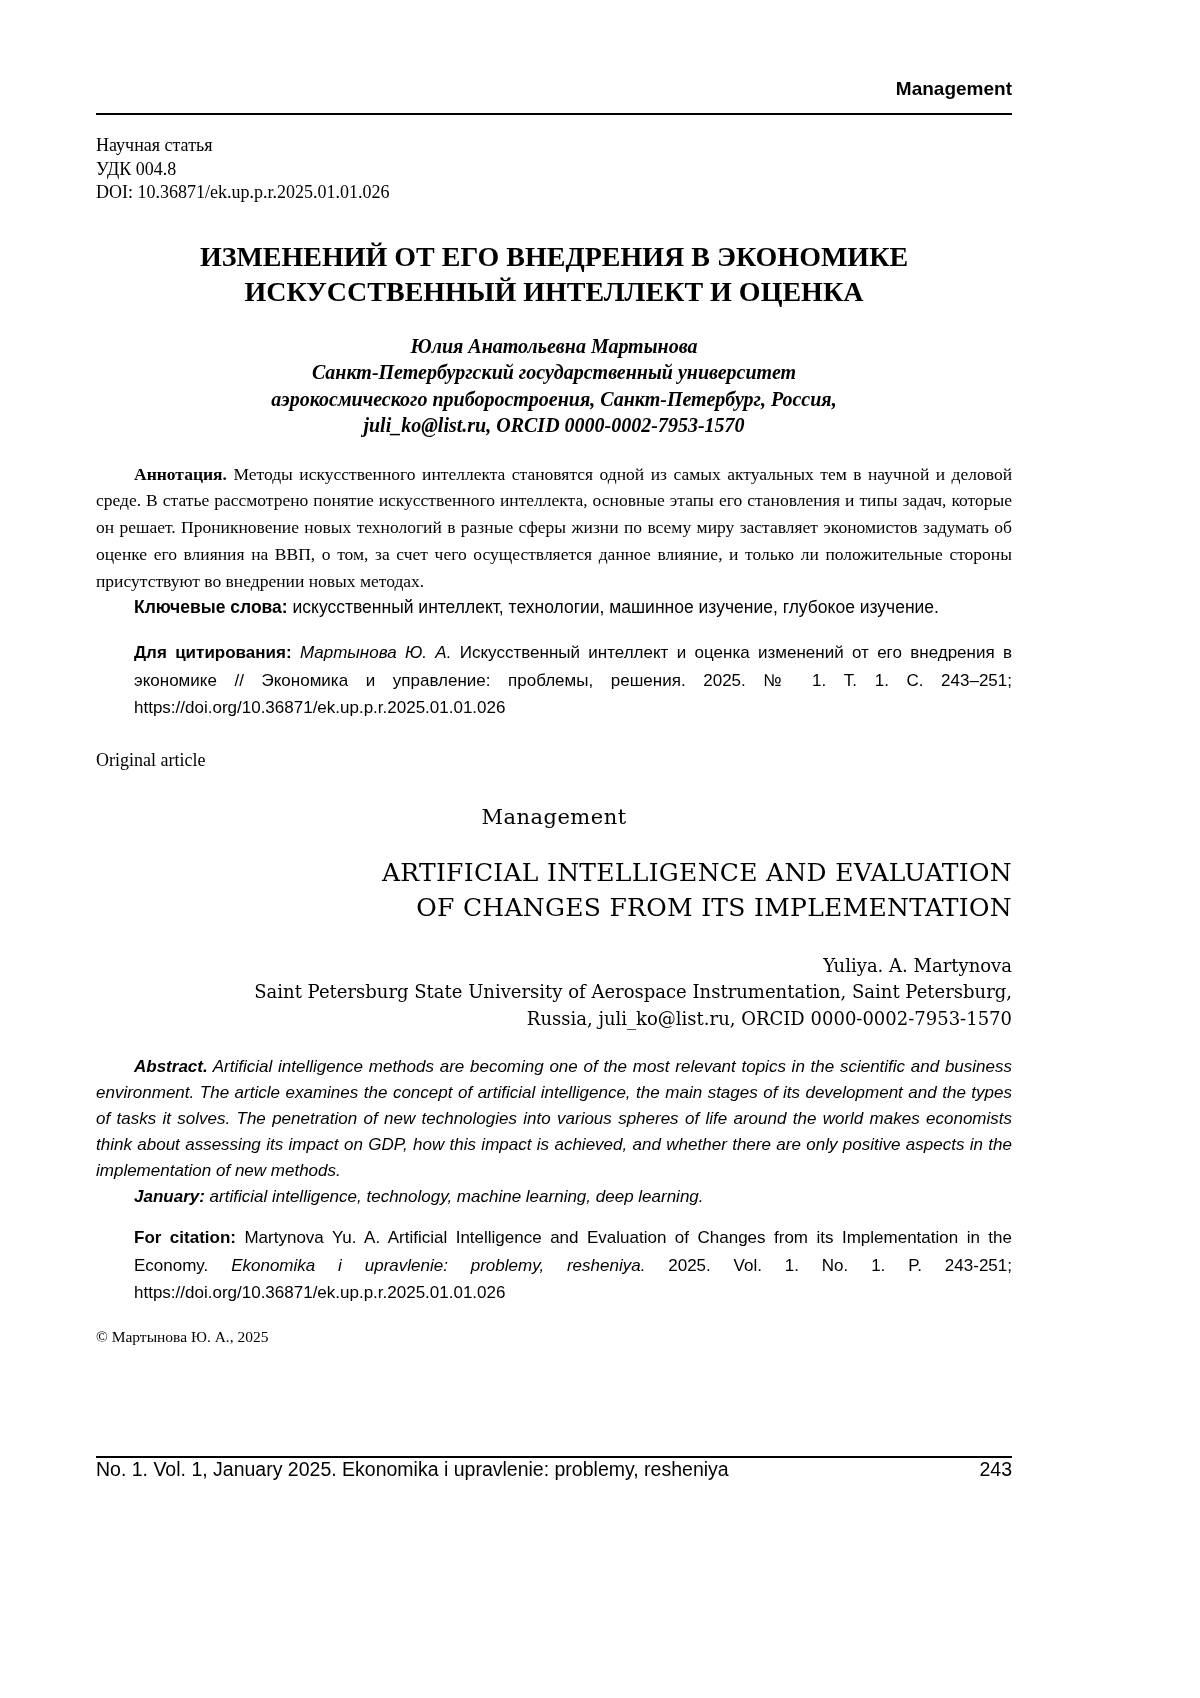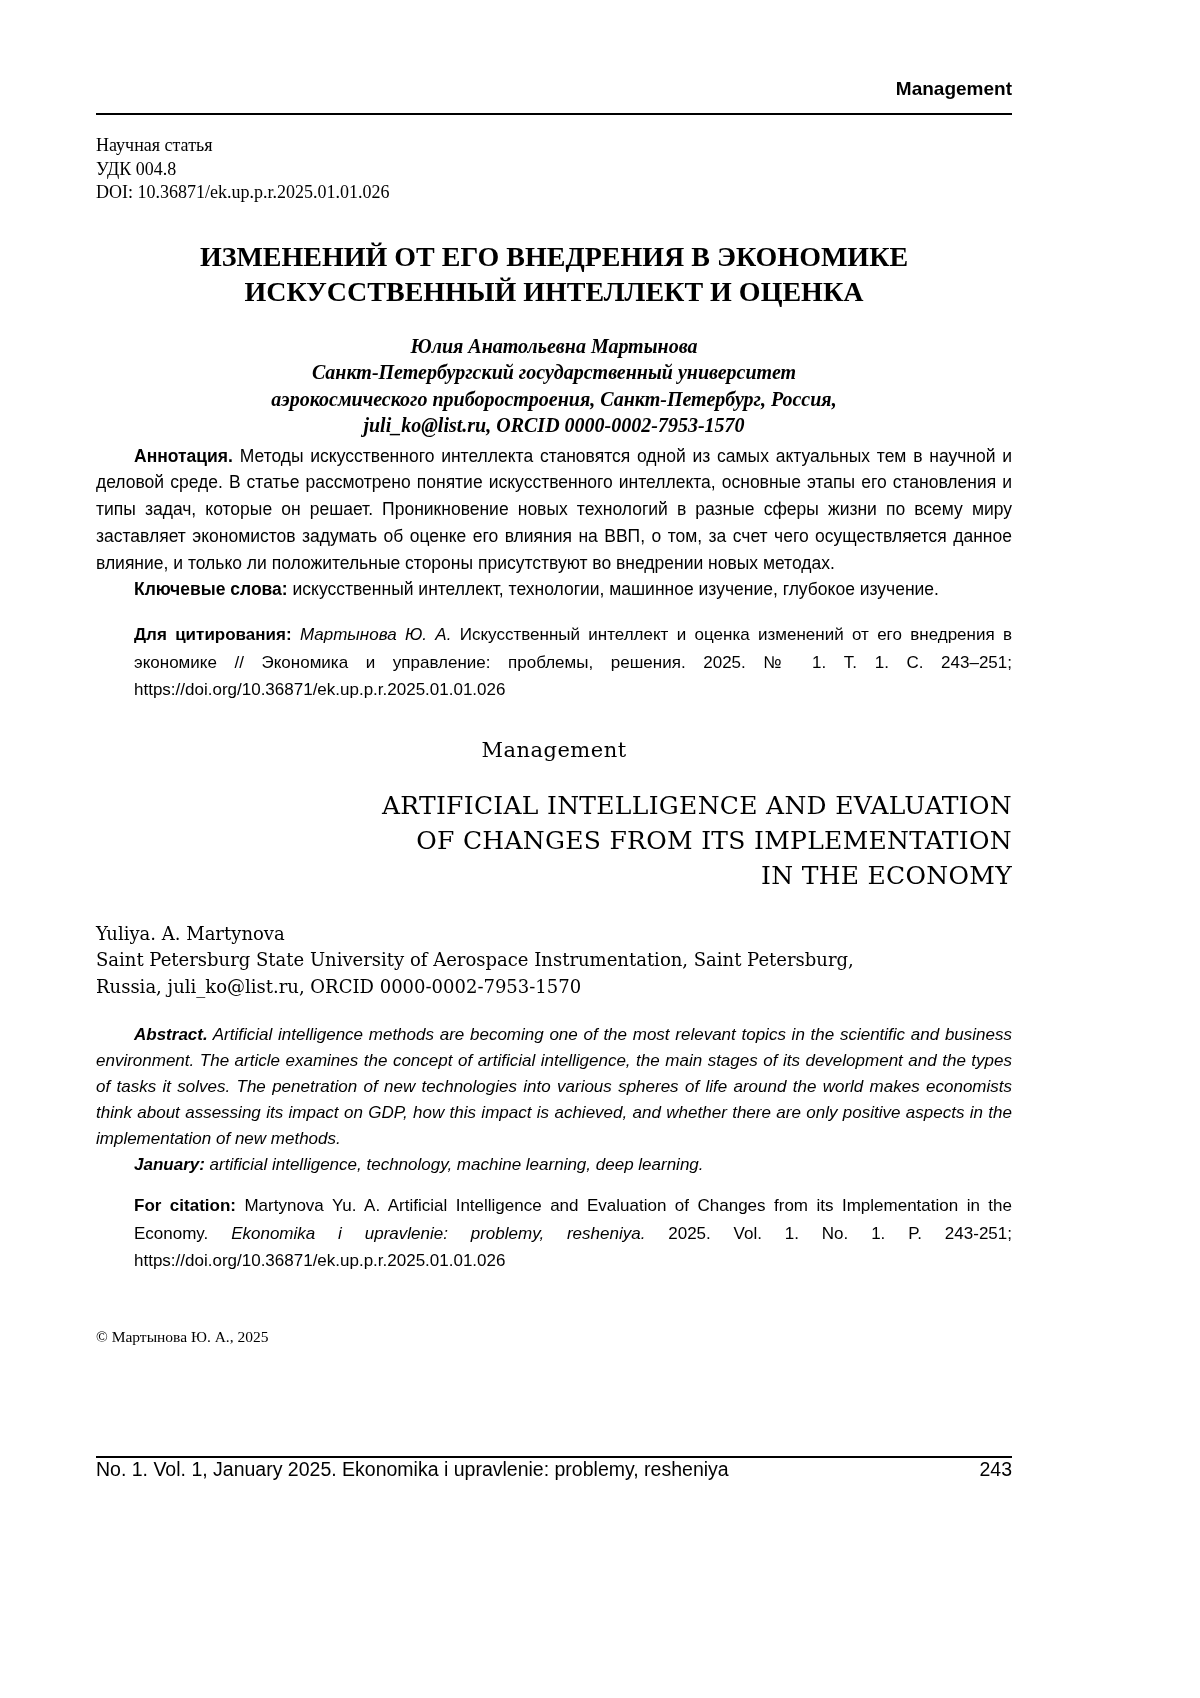--- a/index.html
+++ b/index.html
@@ -50,21 +50,21 @@
     line-height: 26.5px;
   }
   .line { display: block; }
 
   .para {
     font-family: "Liberation Sans", sans-serif;
     font-size: 17.5px;
     line-height: 26.8px;
     text-align: justify;
   }
-  .ru-abstract { margin-top: 4px; text-indent: 38px; }
+  .ru-abstract { margin-top: 22px; text-indent: 38px; font-family: Liberation Serif, serif; }
   .ru-keywords { text-indent: 38px; }
   .citation {
     margin: 18px 0 0 38px;
     font-family: "Liberation Sans", sans-serif;
     font-size: 17px;
     line-height: 27.5px;
     text-align: justify;
   }
 
   .original-article {
@@ -83,21 +83,21 @@
   .en-title {
     margin-top: 26px;
     text-align: right;
     font-family: "DejaVu Serif", serif;
     font-size: 25px;
     line-height: 35px;
     letter-spacing: 0.3px;
   }
   .en-authors {
     margin-top: 28px;
-    text-align: left;
+    text-align: right;
     font-family: "DejaVu Serif", serif;
     font-size: 18px;
     line-height: 26.5px;
   }
 
   .en-abstract {
     margin-top: 22px;
     font-style: italic;
     font-size: 17px;
     line-height: 26px;
@@ -161,27 +161,27 @@
       <span class="line">аэрокосмического приборостроения, Санкт-Петербург, Россия,</span>
       <span class="line">juli_ko@list.ru, ORCID 0000-0002-7953-1570</span>
     </div>
 
     <p class="para ru-abstract"><b>Аннотация.</b><span> Методы искусственного интеллекта становятся одной из самых актуальных тем в научной и деловой среде. В статье рассмотрено понятие искусственного интеллекта, основные этапы его становления и типы задач, которые он решает. Проникновение новых технологий в разные сферы жизни по всему миру заставляет экономистов задумать об оценке его влияния на ВВП, о том, за счет чего осуществляется данное влияние, и только ли положительные стороны присутствуют во внедрении новых методах.</span></p>
 
     <p class="para ru-keywords"><b>Ключевые слова:</b><span> искусственный интеллект, технологии, машинное изучение, глубокое изучение.</span></p>
 
     <p class="citation"><b>Для цитирования:</b><i> Мартынова Ю. А.</i><span> Искусственный интеллект и оценка изменений от его внедрения в экономике // Экономика и управление: проблемы, решения. 2025. № 1. Т. 1. С. 243–251; https://doi.org/10.36871/ek.up.p.r.2025.01.01.026</span></p>
 
+    <div class="original-article">Original article</div>
 
     <h2 class="en-section">Management</h2>
 
     <h2 class="en-title">
       <span class="line">ARTIFICIAL INTELLIGENCE AND EVALUATION</span>
       <span class="line">OF CHANGES FROM ITS IMPLEMENTATION</span>
-      <span class="line">IN THE ECONOMY</span>
     </h2>
 
     <div class="en-authors">
       <span class="line">Yuliya. A. Martynova</span>
       <span class="line">Saint Petersburg State University of Aerospace Instrumentation, Saint Petersburg,</span>
       <span class="line">Russia, juli_ko@list.ru, ORCID 0000-0002-7953-1570</span>
     </div>
 
     <p class="para en-abstract"><b>Abstract.</b><span> Artificial intelligence methods are becoming one of the most relevant topics in the scientific and business environment. The article examines the concept of artificial intelligence, the main stages of its development and the types of tasks it solves. The penetration of new technologies into various spheres of life around the world makes economists think about assessing its impact on GDP, how this impact is achieved, and whether there are only positive aspects in the implementation of new methods.</span></p>
 

